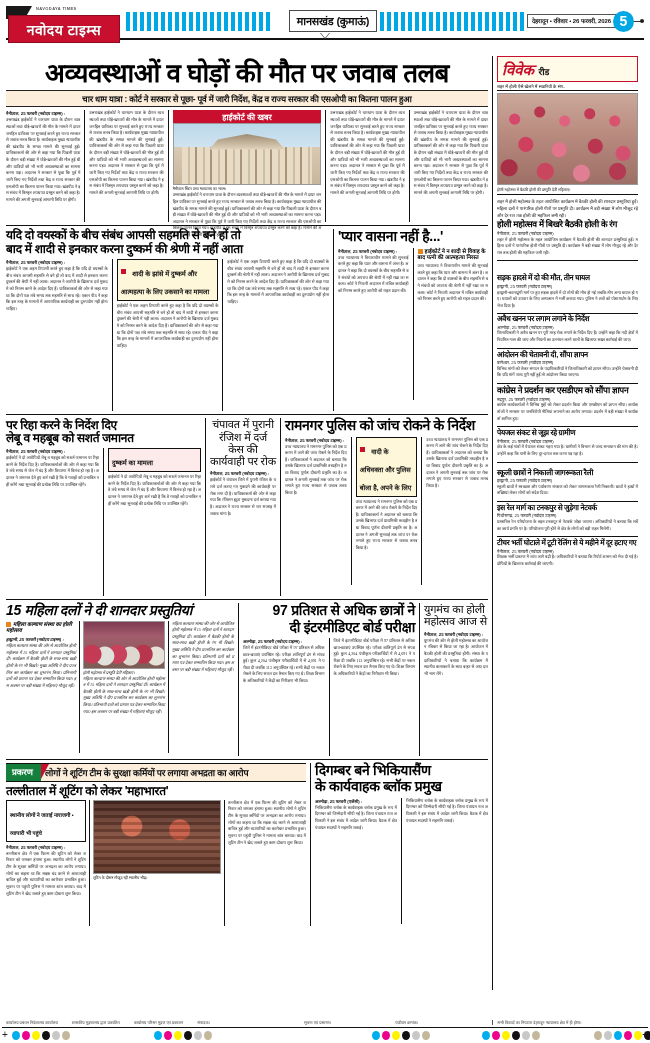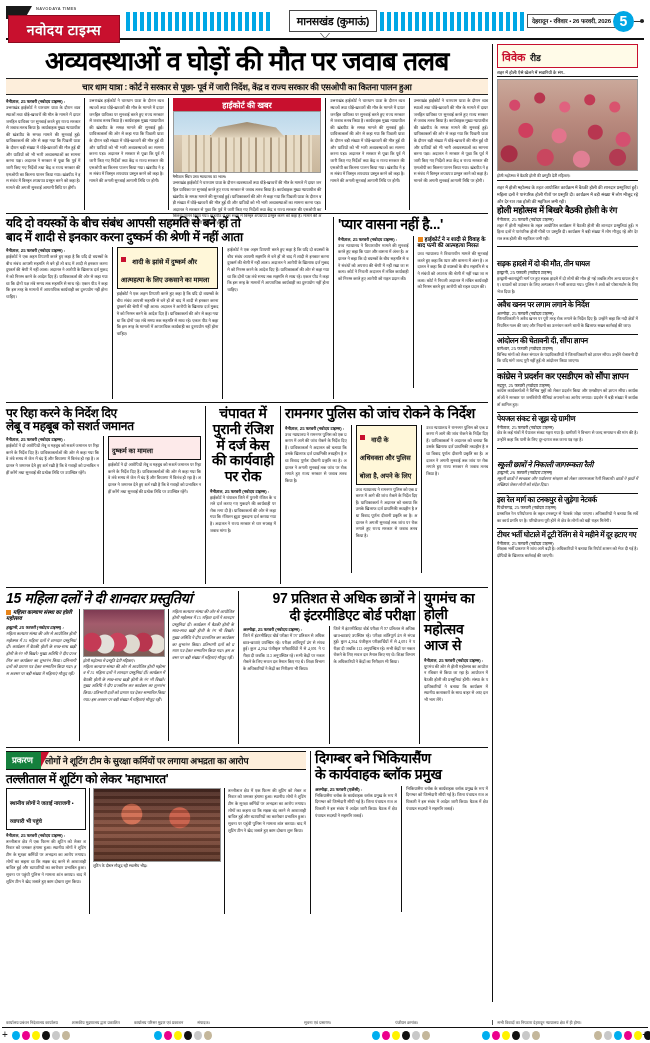--- a/index.html
+++ b/index.html
@@ -50,29 +50,29 @@
     color:#fff; font-size:14px; font-weight:bold; display:flex; align-items:center; justify-content:center;
     margin-left:-3px; position:relative; z-index:3;
   }
   .pageno-tail { flex:0 0 auto; width:10px; height:1px; background:#333; position:relative; }
   .pageno-tail:after{content:"";position:absolute;right:0;top:-2px;width:4px;height:4px;border-radius:50%;background:#222;}
 
   .rule-black { height:2px; background:#111; margin:0 6px; }
   .rule-thin { height:1px; background:#111; }
 
   
-  .body-area { display:flex; padding:4px 6px; height:966px; }
+  .body-area { display:flex; padding:16px 6px; height:966px; }
   .left-pane { width:487px; flex:0 0 auto; padding-right:4px; border-right:1px solid #111; }
   .right-pane { width:145px; flex:0 0 auto; padding-left:4px; }
 
   
   .hl-mega { font-size:26px; font-weight:bold; line-height:1.05; letter-spacing:-.5px; color:#000; text-align:center; }
   .hl-big  { font-size:12px; font-weight:bold; line-height:1.08; color:#000; letter-spacing:-.3px; }
   .hl-mid  { font-size:14px; font-weight:bold; line-height:1.1; color:#000; letter-spacing:-.3px; }
-  .hl-sm   { font-size:14px; font-weight:bold; line-height:1.12; color:#000; letter-spacing:-.2px; }
+  .hl-sm   { font-size:11px; font-weight:normal; line-height:1.12; color:#000; letter-spacing:-.2px; }
 
   .kicker-band {
     background:#fdeedb; border-top:1px solid #222; border-bottom:1px solid #222;
     font-size:8.4px; font-weight:bold; padding:2px 4px; text-align:center; color:#111; letter-spacing:-.2px;
   }
 
   
   .cols { display:flex; gap:4px; }
   .col { flex:1 1 0; min-width:0; }
   .sep-v { width:1px; background:#111; flex:0 0 auto; }
@@ -145,21 +145,21 @@
 
   .flagtag {
     display:inline-block; background:#15803d; color:#fff; font-size:8.5px; font-weight:bold;
     padding:2px 8px 2px 6px; position:relative;
   }
   .flagtag:after{content:"";position:absolute;right:-8px;top:0;border-top:15px solid #c8102e;border-right:8px solid transparent;}
   .flagline { display:flex; align-items:stretch; background:#fdeedb; border-top:1px solid #111; border-bottom:1px solid #111; }
   .flagline .txt { flex:1; font-size:9px; font-weight:bold; padding:2px 4px; color:#111; letter-spacing:-.2px; }
 
   .sb-hd-box { border:1px solid #c8102e; background:#fffbe8; padding:2px 4px; }
-  .sb-hd-box .t1 { color:#c8102e; font-size:11px; font-weight:bold; }
+  .sb-hd-box .t1 { color:#c8102e; font-size:15px; font-weight:bold;font-style:italic; }
   .sb-hd-box .t2 { color:#111; font-size:9px; font-weight:bold; }
 
   .sb-item { margin-bottom:4px; }
   .sb-kick { font-size:4.3px; color:#222; line-height:1.35; }
   .sb-hl { font-size:8.6px; font-weight:bold; line-height:1.12; color:#000; letter-spacing:-.3px; margin:1px 0; }
   .sb-hl.sm { font-size:7.4px; }
 
   
   .footer { position:absolute; left:0; bottom:0; width:650px; }
   .foot-strip { display:flex; font-size:4px; color:#333; padding:0 6px 2px; gap:14px; }
@@ -478,21 +478,21 @@
       </div>
       <div class="rule-thin"></div>
 
       <div class="sb-item" style="margin-top:2px;">
         <div class="sb-hl sm">पेयजल संकट से जूझ रहे ग्रामीण</div>
         <div class="sb-kick">नैनीताल, 25 फरवरी (नवोदय टाइम्स)</div>
         <div class="copy">क्षेत्र के कई गांवों में पेयजल संकट गहरा गया है। ग्रामीणों ने विभाग से जल्द समाधान की मांग की है। उन्होंने कहा कि पानी के लिए दूर-दराज तक जाना पड़ रहा है।</div>
       </div>
       <div class="rule-thin"></div>
 
-      <div class="sb-item" style="margin-top:12px;font-style:italic;">
+      <div class="sb-item" style="margin-top:6px;">
         <div class="sb-hl sm">स्कूली छात्रों ने निकाली जागरूकता रैली</div>
         <div class="sb-kick">हल्द्वानी, 25 फरवरी (नवोदय टाइम्स)</div>
         <div class="copy">स्कूली छात्रों ने स्वच्छता और पर्यावरण संरक्षण को लेकर जागरूकता रैली निकाली। छात्रों ने हाथों में तख्तियां लेकर लोगों को संदेश दिया।</div>
       </div>
       <div class="rule-thin"></div>
 
       <div class="sb-item" style="margin-top:2px;">
         <div class="sb-hl sm">इस रेल मार्ग का टनकपुर से जुड़ेगा नेटवर्क</div>
         <div class="sb-kick">पिथौरागढ़, 25 फरवरी (नवोदय टाइम्स)</div>
         <div class="copy">प्रस्तावित रेल परियोजना के तहत टनकपुर से नेटवर्क जोड़ा जाएगा। अधिकारियों ने बताया कि सर्वे का कार्य प्रगति पर है। परियोजना पूरी होने से क्षेत्र के लोगों को बड़ी राहत मिलेगी।</div>

